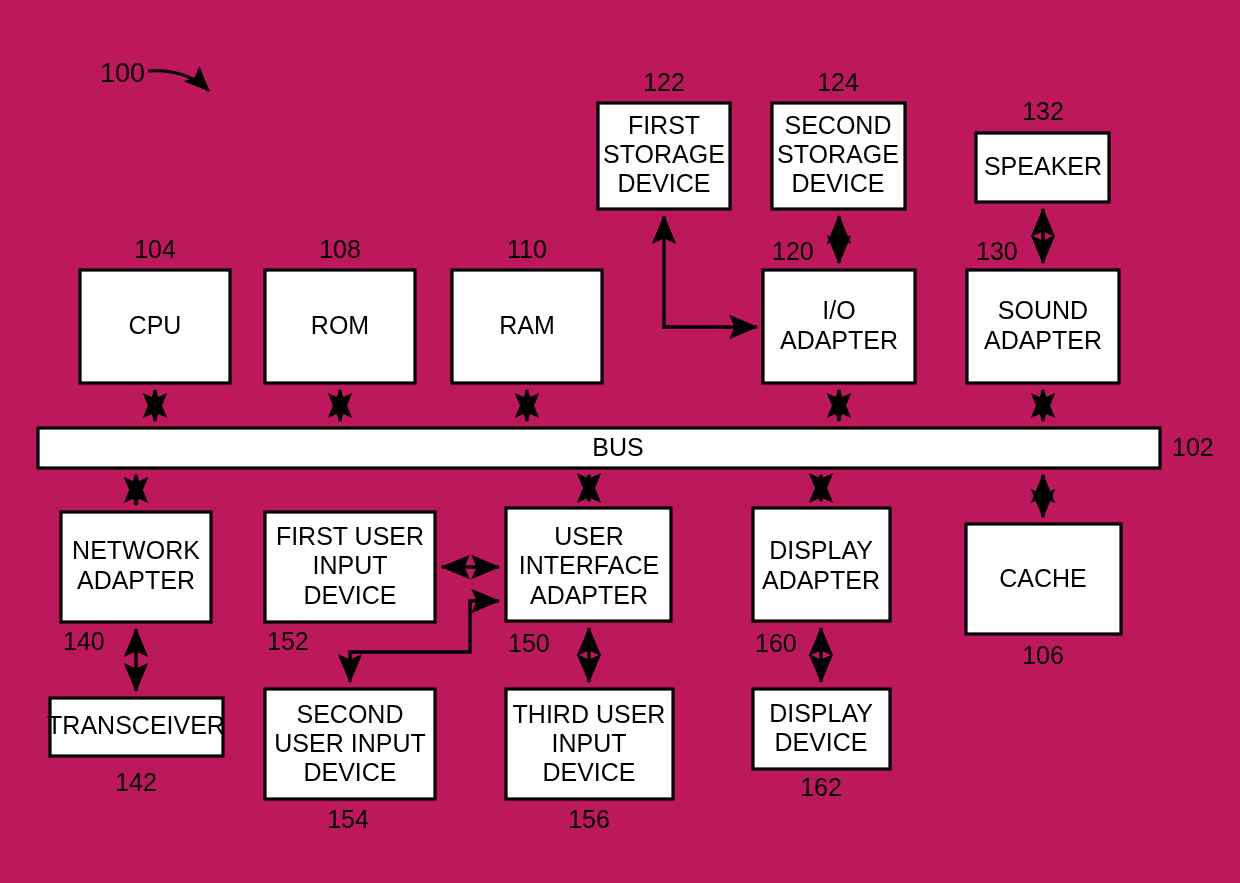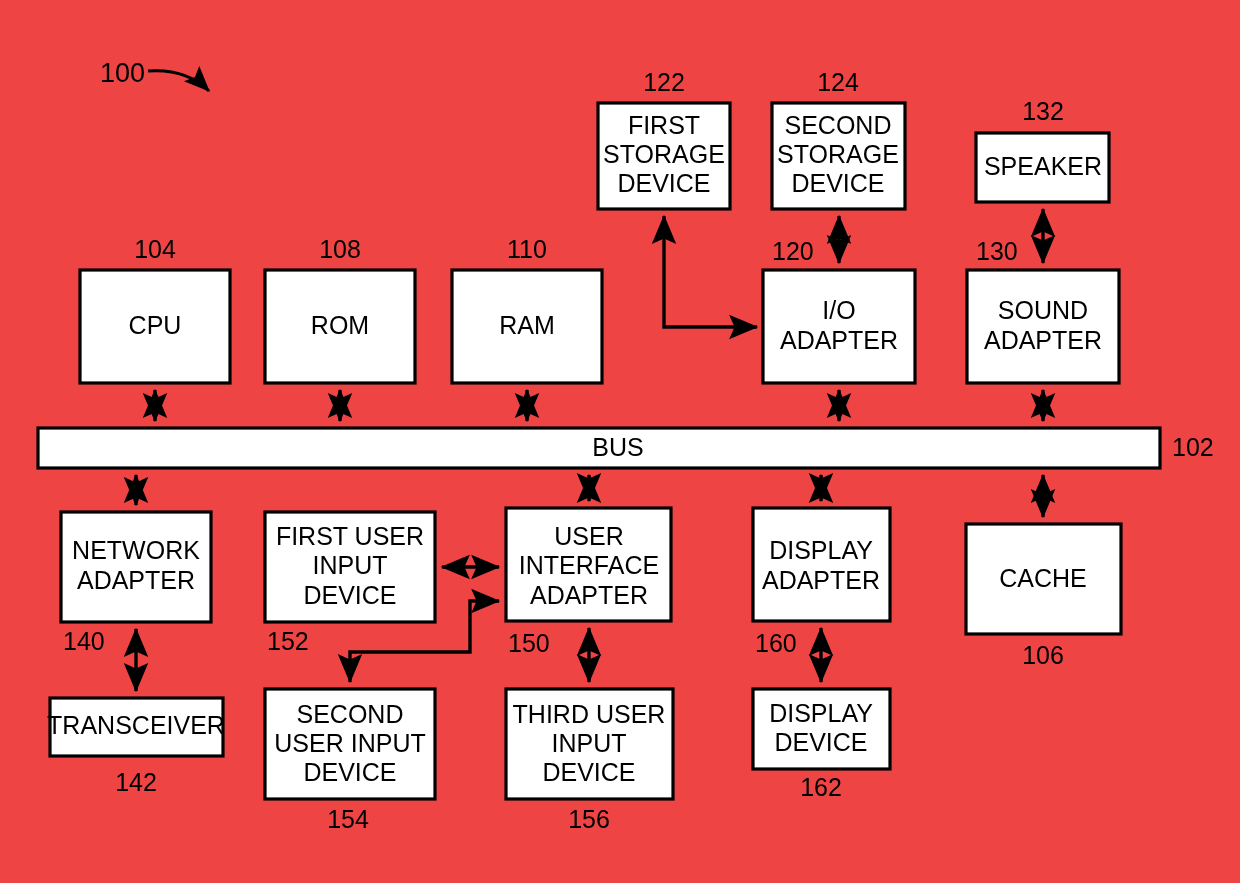--- a/index.html
+++ b/index.html
@@ -4,21 +4,21 @@
 <style>
   html, body {
     margin: 0;
     padding: 0;
     background: #ffffff;
   }
   #diagram-root {
     position: relative;
     width: 1240px;
     height: 883px;
-    background: #ef4444;
+    background: #be185d;
     font-family: "Liberation Sans", sans-serif;
     overflow: hidden;
   }
   svg#figure {
     display: block;
     width: 1240px;
     height: 883px;
   }
   .box-rect {
     fill: #ffffff;

